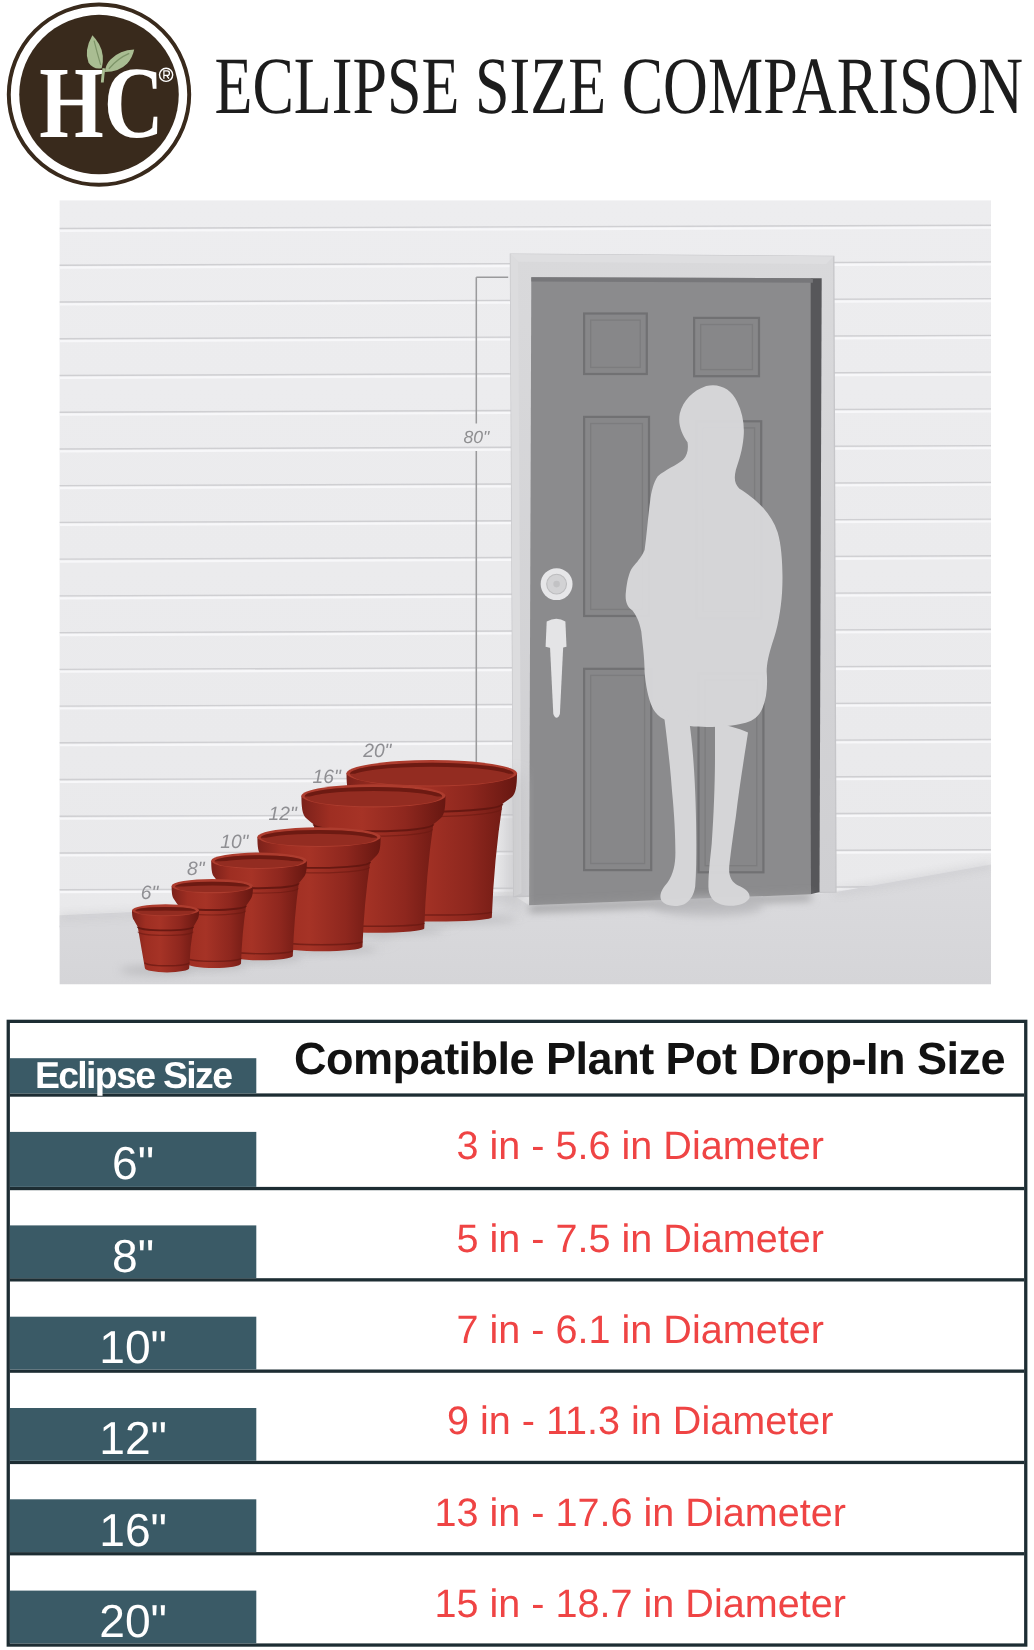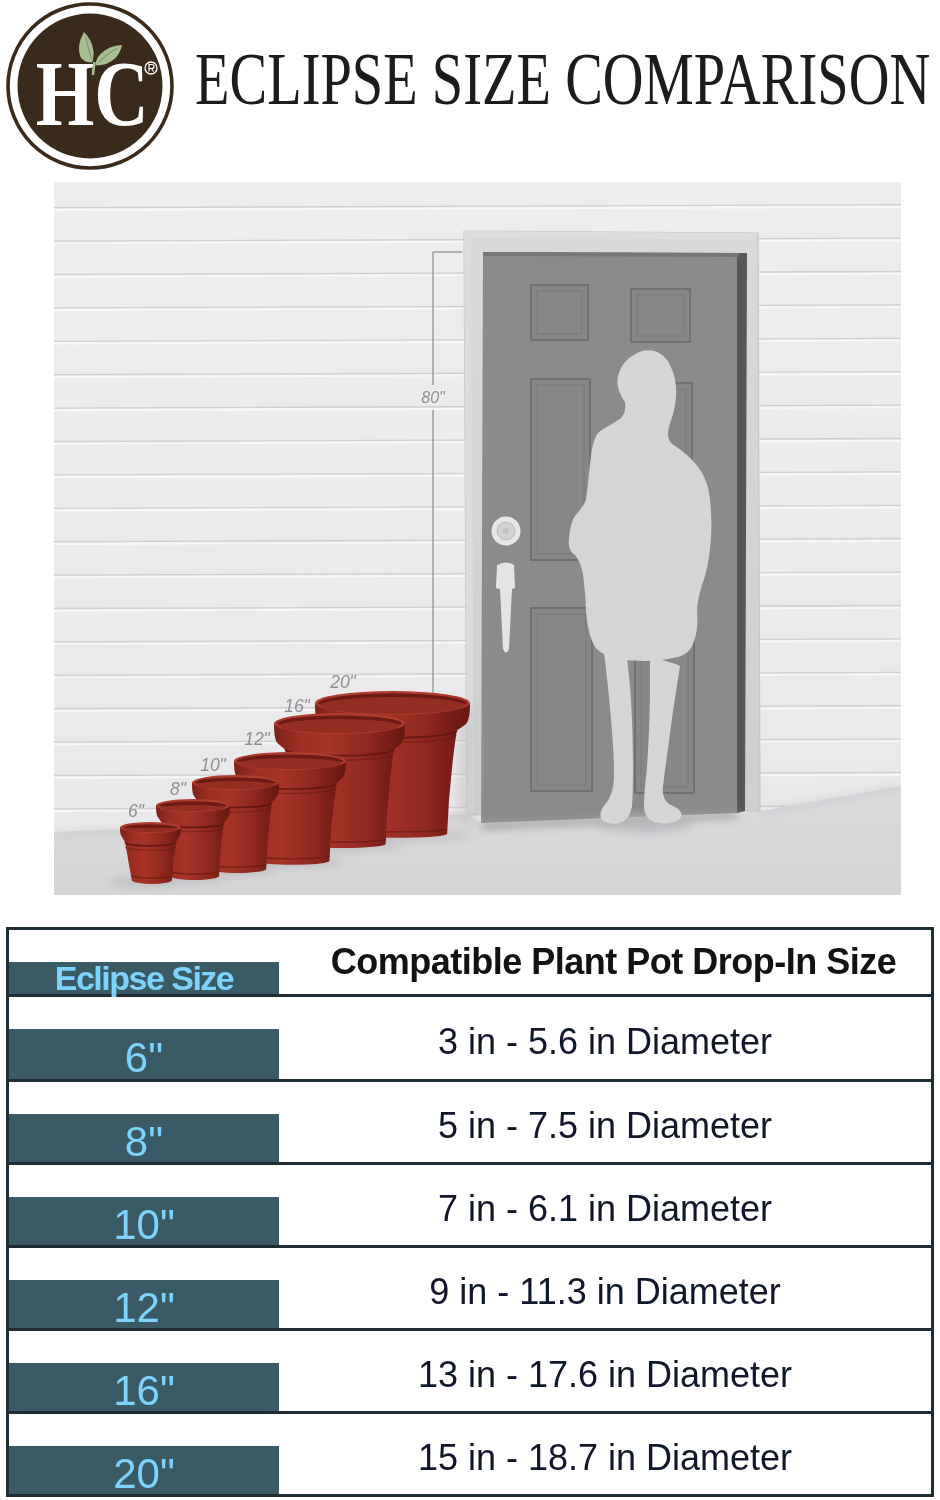--- a/index.html
+++ b/index.html
@@ -7,27 +7,27 @@
        font-family:"Liberation Sans",sans-serif;}
   #logo{position:absolute;left:5px;top:1px;}
   #title{position:absolute;left:195px;top:42px;
          font-family:"Liberation Serif",serif;font-size:74px;color:#1c1c1c;
          line-height:1;white-space:nowrap;transform:scaleX(0.763);transform-origin:0 0;}
   #scene{position:absolute;left:54px;top:182px;}
   #tbl{position:absolute;left:6px;top:927px;width:928px;height:570px;
        box-sizing:border-box;border:3px solid #1d2d33;}
   .row{display:flex;box-sizing:border-box;border-top:3px solid #1d2d33;}
   .row.first{border-top:none;}
-  .c1{width:270px;box-sizing:border-box;background:#3a5a66;color:#7dd3fc;
+  .c1{width:224px;box-sizing:border-box;background:#3a5a66;color:#ffffff;
       display:flex;align-items:center;justify-content:center;margin-top:32px;}
-  .c2{flex:1;display:flex;align-items:center;justify-content:center;color:#0f172a;}
+  .c2{flex:1;display:flex;align-items:center;justify-content:center;color:#ef4444;}
   .hrow{height:64px;}
   .drow{height:83px;}
   .hrow .c1{font-weight:bold;font-size:34px;letter-spacing:-1.5px;}
-  .hrow .c2{font-weight:bold;font-size:36px;color:#121212;letter-spacing:-0.5px;padding-left:17px;}
+  .hrow .c2{font-weight:bold;font-size:41px;color:#121212;letter-spacing:-0.5px;padding-left:17px;}
   .drow .c1{font-size:42px;font-weight:400;padding-top:7px;box-sizing:border-box;}
   .drow .c2{font-size:36px;padding-top:7px;box-sizing:border-box;}
 </style>
 </head>
 <body>
 <div id="logo">
 <svg width="172" height="172" viewBox="0 0 172 172">
   <circle cx="85" cy="85" r="82" fill="#ffffff" stroke="#392a1c" stroke-width="3.6"></circle>
   <circle cx="85" cy="85" r="72.5" fill="#392a1c"></circle>
   <g transform="scale(0.81,1)" fill="#ffffff" font-family="Liberation Serif, serif" font-weight="bold" font-size="93">

